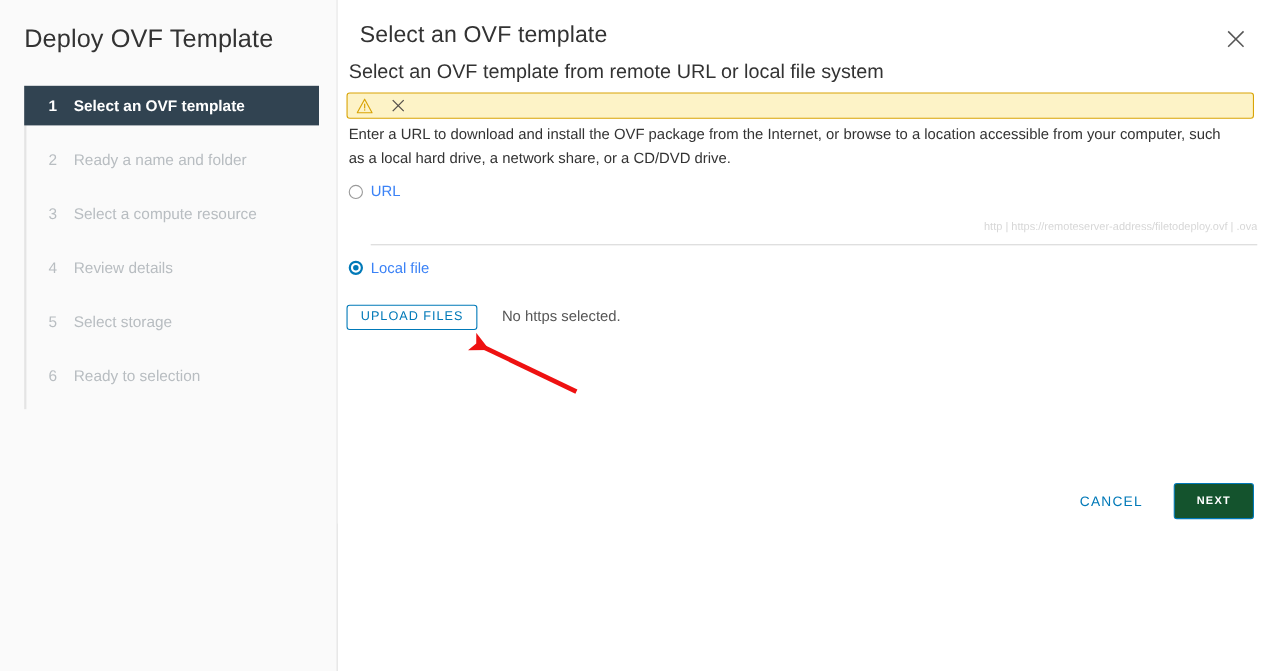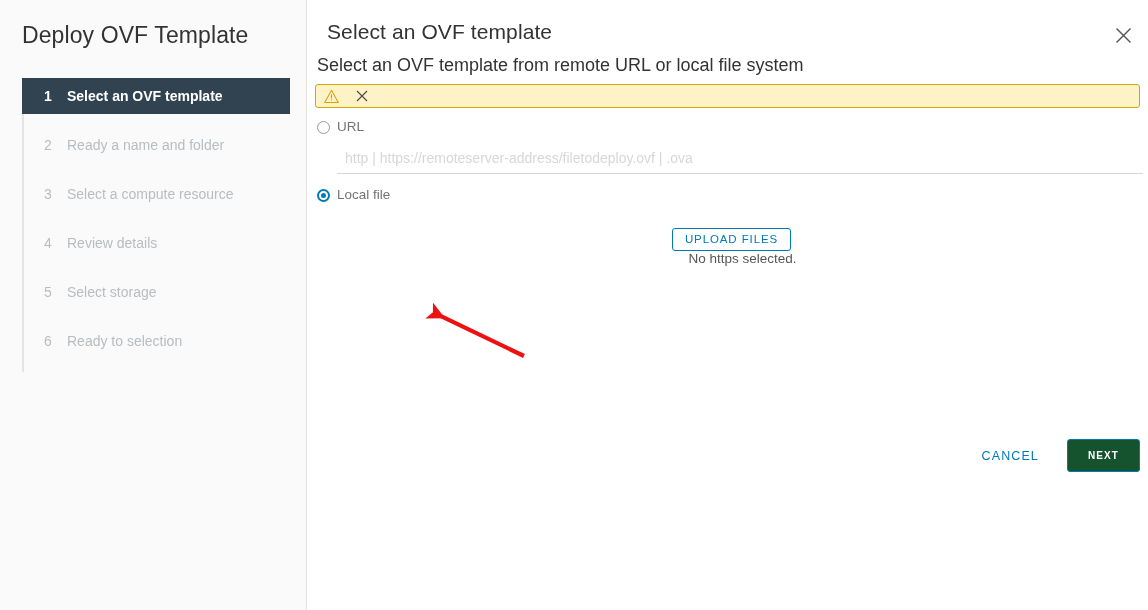--- a/index.html
+++ b/index.html
@@ -213,53 +213,53 @@
     position: absolute;
     left: 2px;
     top: 2px;
     width: 5px;
     height: 5px;
     border-radius: 50%;
     background: #0079b8;
   }
   .radio-label {
     font-size: 13.5px;
-    color: #737373;
+    color: #3b82f6;
     line-height: 16px;
   }
 
   #url-input-wrap {
     padding-left: 30px;
     margin-top: 14px;
     width: 806px;
   }
   #url-input {
     width: 100%;
     border: none;
     border-bottom: 1px solid #d8d8d8;
     outline: none;
     font-family: "Liberation Sans", sans-serif;
-    font-size: 14px;
+    font-size: 10px;
     color: #333333;
     background: transparent;
     padding: 0 0 7px 8px;
     box-sizing: border-box;
     height: 24px;
+    text-align: right;
   }
   #url-input::placeholder {
     color: #d7d7d7;
     opacity: 1;
   }
 
   #upload-row {
     display: flex;
     align-items: center;
     margin-top: 25px;
     padding-left: 8px;
-    flex-direction: column;
   }
   #upload-files-button {
     font-family: "Liberation Sans", sans-serif;
     font-size: 11.5px;
     letter-spacing: 0.9px;
     font-weight: 500;
     color: #0079b8;
     background: #ffffff;
     border: 1px solid #0079b8;
     border-radius: 3px;
@@ -376,20 +376,21 @@
         <rect x="7.4" y="11.1" width="1.2" height="1.2" fill="#d9a406"></rect>
       </svg>
       <button id="alert-close" aria-label="Dismiss">
         <svg width="12" height="12" viewBox="0 0 12 12" aria-hidden="true">
           <line x1="1" y1="1" x2="11" y2="11" stroke="#55504a" stroke-width="1.2"></line>
           <line x1="11" y1="1" x2="1" y2="11" stroke="#55504a" stroke-width="1.2"></line>
         </svg>
       </button>
     </div>
 
+    <p id="body-paragraph">Enter a URL to download and install the OVF package from the Internet, or browse to a location accessible from your computer, such as a local hard drive, a network share, or a CD/DVD drive.</p>
 
     <div class="radio-row" id="url-radio-row">
       <span class="radio-mark"></span>
       <span class="radio-label">URL</span>
     </div>
 
     <div id="url-input-wrap">
       <input id="url-input" type="text" placeholder="http | https://remoteserver-address/filetodeploy.ovf | .ova" value="" style="">
     </div>
 

